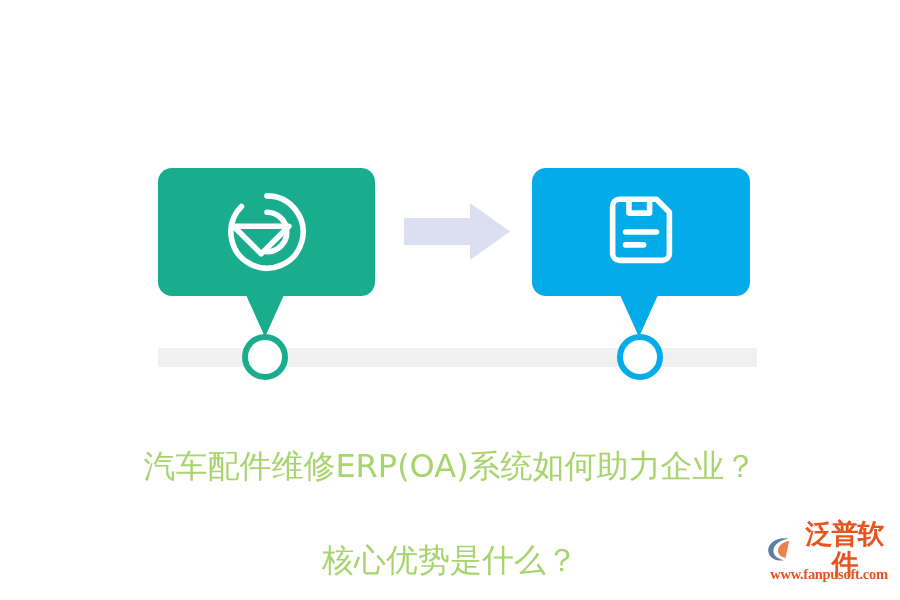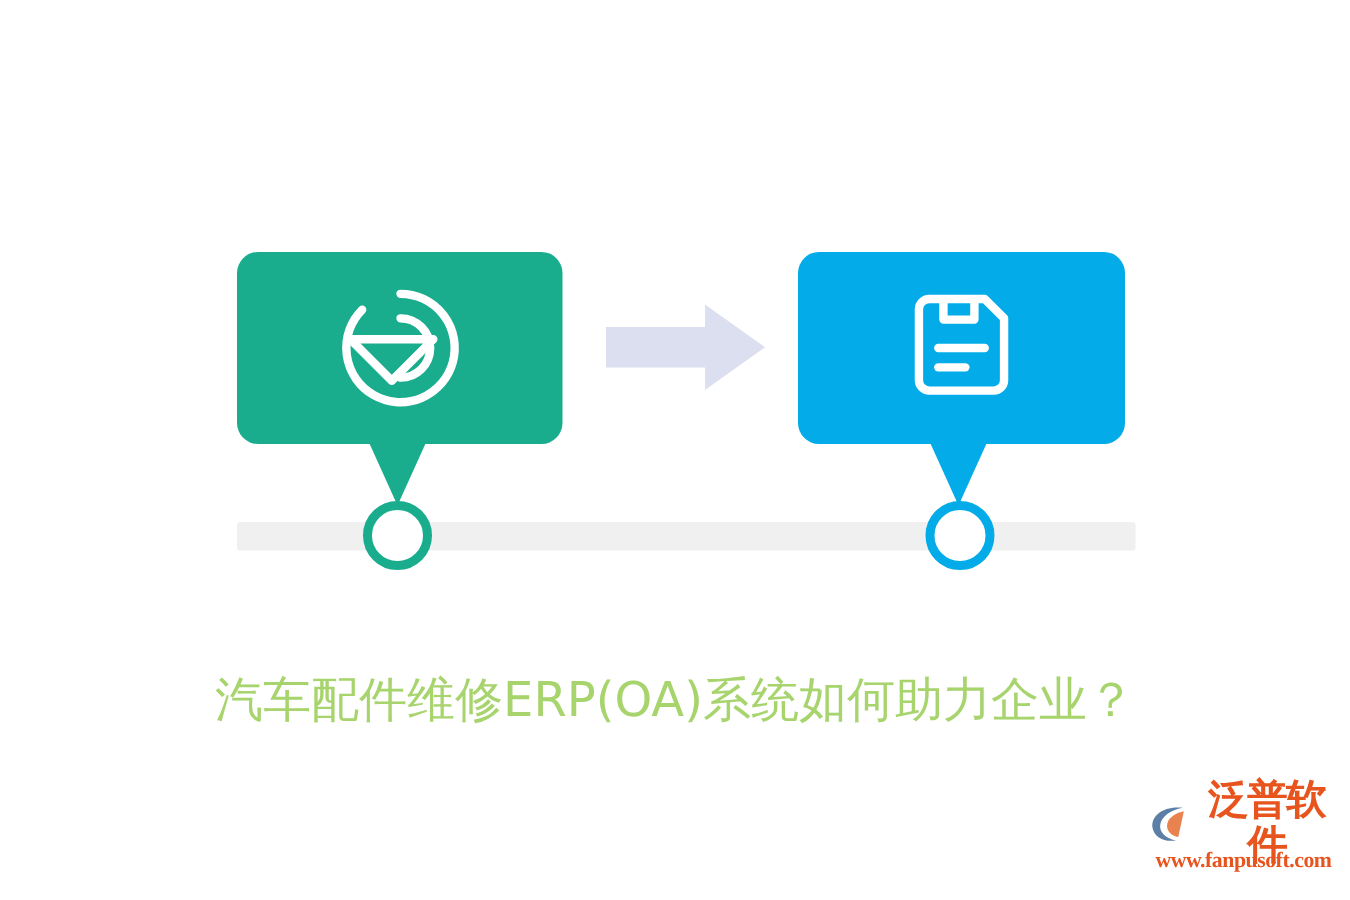--- a/index.html
+++ b/index.html
@@ -202,20 +202,21 @@
       <line x1="32" y1="65" x2="53" y2="65" stroke="#ffffff" stroke-width="6.5" stroke-linecap="round"></line>
     </svg>
     <div class="tail"></div>
   </div>
 
   <div class="node green"></div>
   <div class="node blue"></div>
 
   <div class="headline">
     <span class="hl-line">汽车配件维修ERP(OA)系统如何助力企业？</span>
+    <span class="hl-line">核心优势是什么？</span>
   </div>
 
   <div class="logo">
     <div class="logo-row">
       <svg class="logo-mark" viewBox="0 0 40 40" aria-hidden="true">
         <path d="M 30 6 C 13 4 2 13 3 23 C 4 32 14 37 24 35 C 14 33 9 27 10 21 C 11 14 19 8 30 6 Z" fill="#5b7fa6"></path>
         <path d="M 31 9 C 22 11 16 16 16 22 C 16 27 20 31 26 32 L 31 9 Z" fill="#e8834f"></path>
       </svg>
       <div class="logo-word">泛普软件</div>
     </div>

